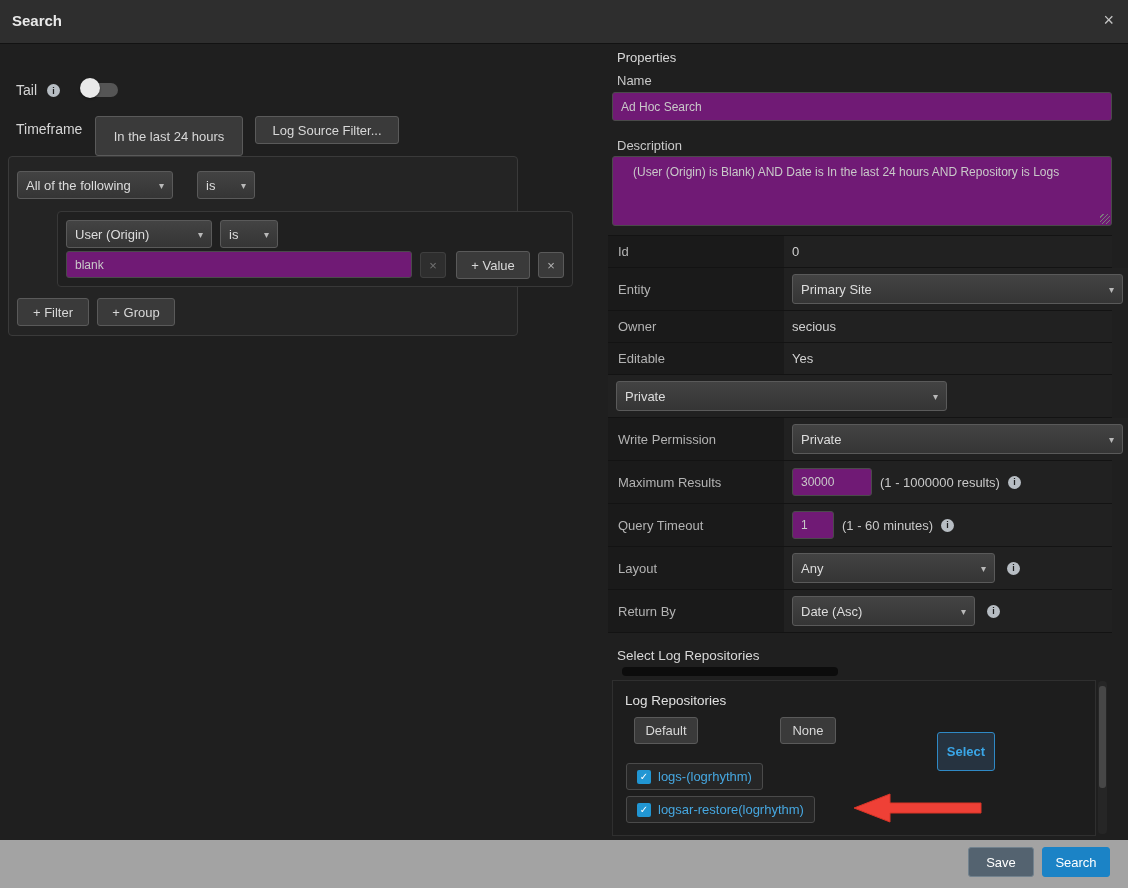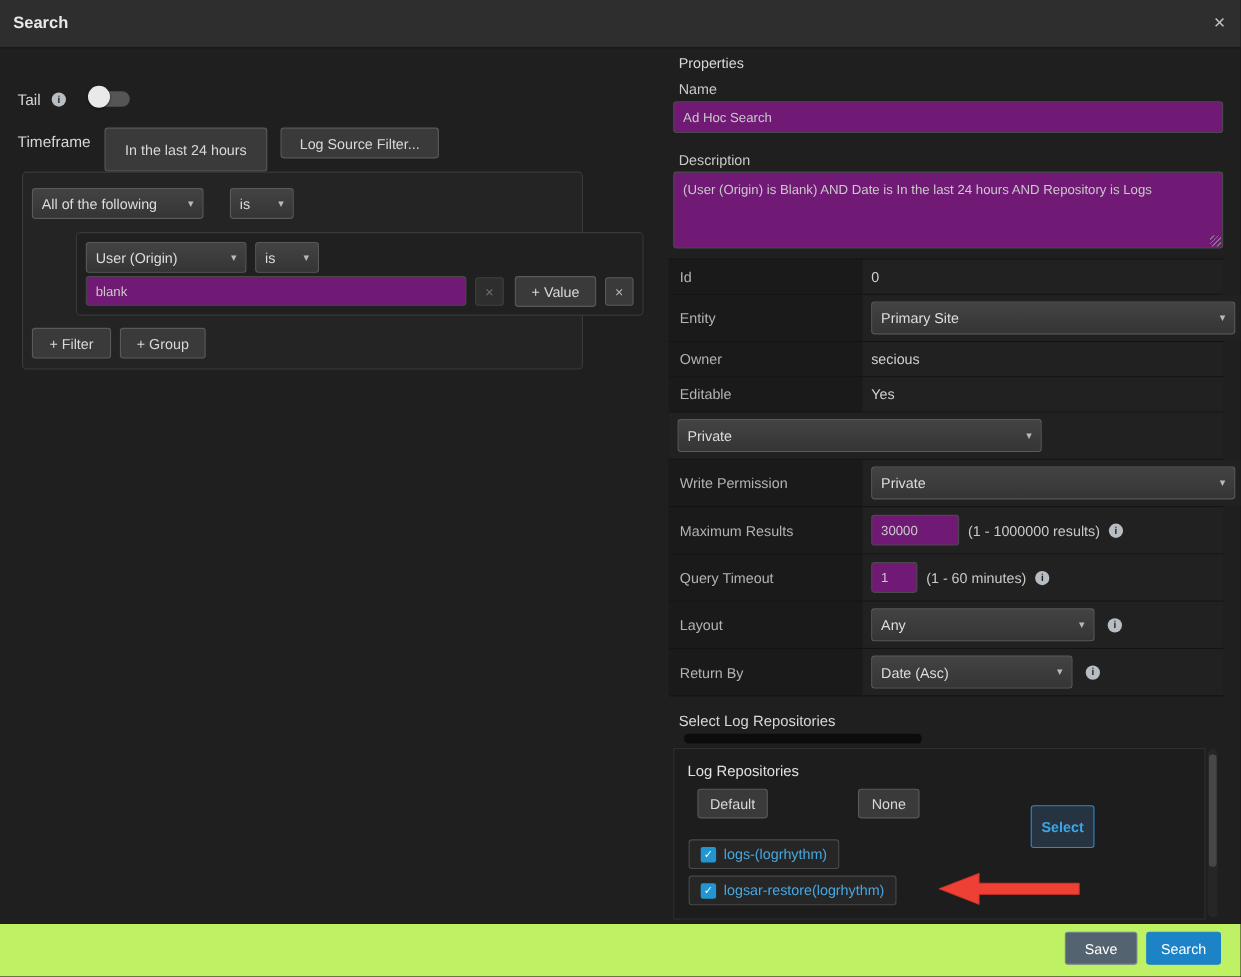--- a/index.html
+++ b/index.html
@@ -36,40 +36,40 @@
 
   
   .rows{left:608px;top:235px;width:504px;border-top:1px solid #131313;}
   .prow{display:flex;border-bottom:1px solid #131313;}
   .h31{height:31px;} .h42{height:42px;}
   .plabel{width:176px;background:#1a1a1a;color:#b3b3b3;padding:0 10px;display:flex;
           align-items:center;font-size:13px;flex:0 0 176px;box-sizing:border-box;}
   .pval{flex:1;background:#212121;display:flex;align-items:center;padding:0 8px;gap:8px;color:#d0d0d0;}
   .hint{color:#c9c9c9;}
 
-  textarea.tin{resize:none;padding:6px 8px;line-height:18px;}
+  textarea.tin{resize:none;padding:6px 20px;line-height:18px;}
   .grip{width:10px;height:10px;
         background:repeating-linear-gradient(135deg,transparent 0 2px,#7a7a7a 2px 3px);cursor:se-resize;}
 
   
   .repobox{background:#1d1d1d;border:1px solid #2f2f2f;}
   .repo-pill{display:inline-flex;align-items:center;gap:7px;height:27px;padding:0 10px;
         background:#262626;border:1px solid #4a4a4a;border-radius:3px;cursor:pointer;}
   .chk{display:inline-flex;align-items:center;justify-content:center;width:14px;height:14px;
         background:#2196d3;border-radius:2px;color:#fff;font-size:10px;flex:0 0 14px;}
   .repo-label{color:#46a7e0;font-size:13px;}
   .select-btn{background:#263340;border:1px solid #2f89c5;color:#3aa7e8;font-weight:bold;}
 
   
   .vtrack{width:9px;background:#262626;border-radius:4px;}
   .vthumb{position:absolute;left:1px;width:7px;background:#474747;border-radius:3px;}
   .hpill{background:#0c0c0c;border-radius:4px;}
 
   
-  .footer{left:0;top:840px;width:1128px;height:48px;background:#bef264;text-decoration:underline;}
+  .footer{left:0;top:840px;width:1128px;height:48px;background:#a3a3a3;text-decoration:underline;}
   .save-btn{background:#546370;border:1px solid #72828e;color:#fff;}
   .search-btn{background:#1b83c6;border:1px solid #1b83c6;color:#fff;}
 </style>
 </head>
 <body>
 
 <div id="app">
 
   <div class="abs titlebar">
     <div class="abs title">Search</div>
@@ -80,21 +80,21 @@
   <span class="abs info-ic" style="left:47px;top:84px;">i</span>
   <div class="abs" style="left:80px;top:80px;width:40px;height:20px;cursor:pointer;">
     <div class="toggle-track"></div>
     <div class="toggle-knob"></div>
   </div>
 
   <div class="abs lbl" style="left:16px;top:121px;">Timeframe</div>
   <div class="abs btn" style="left:95px;top:116px;width:148px;height:40px;">In the last 24 hours</div>
   <div class="abs btn" style="left:255px;top:116px;width:144px;height:28px;">Log Source Filter...</div>
 
-  <div class="abs filterbox" style="left:20px;top:156px;width:510px;height:180px;">
+  <div class="abs filterbox" style="left:8px;top:156px;width:510px;height:180px;">
 
     <div class="abs dd" style="left:8px;top:14px;width:156px;">
       <span>All of the following</span>
       <span class="caret">▾</span>
     </div>
     <div class="abs dd" style="left:188px;top:14px;width:58px;">
       <span>is</span>
       <span class="caret">▾</span>
     </div>
 

